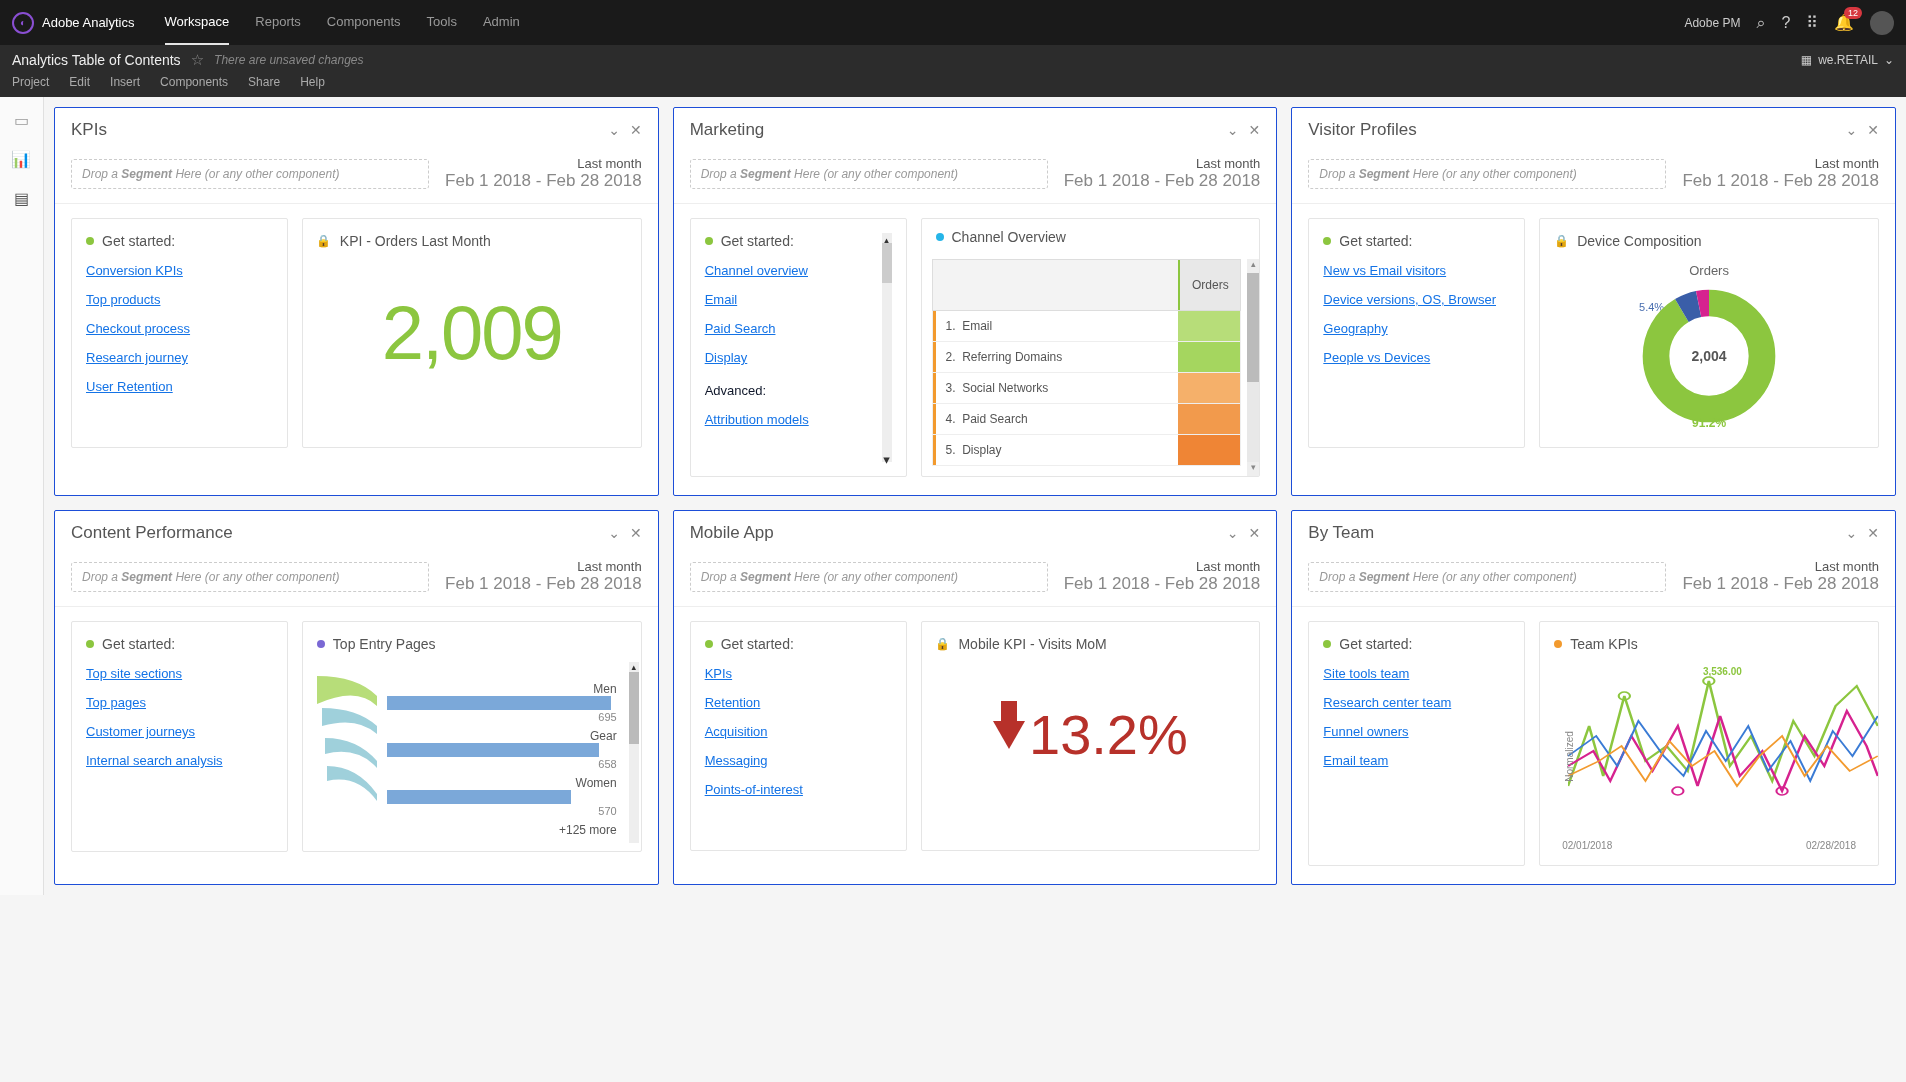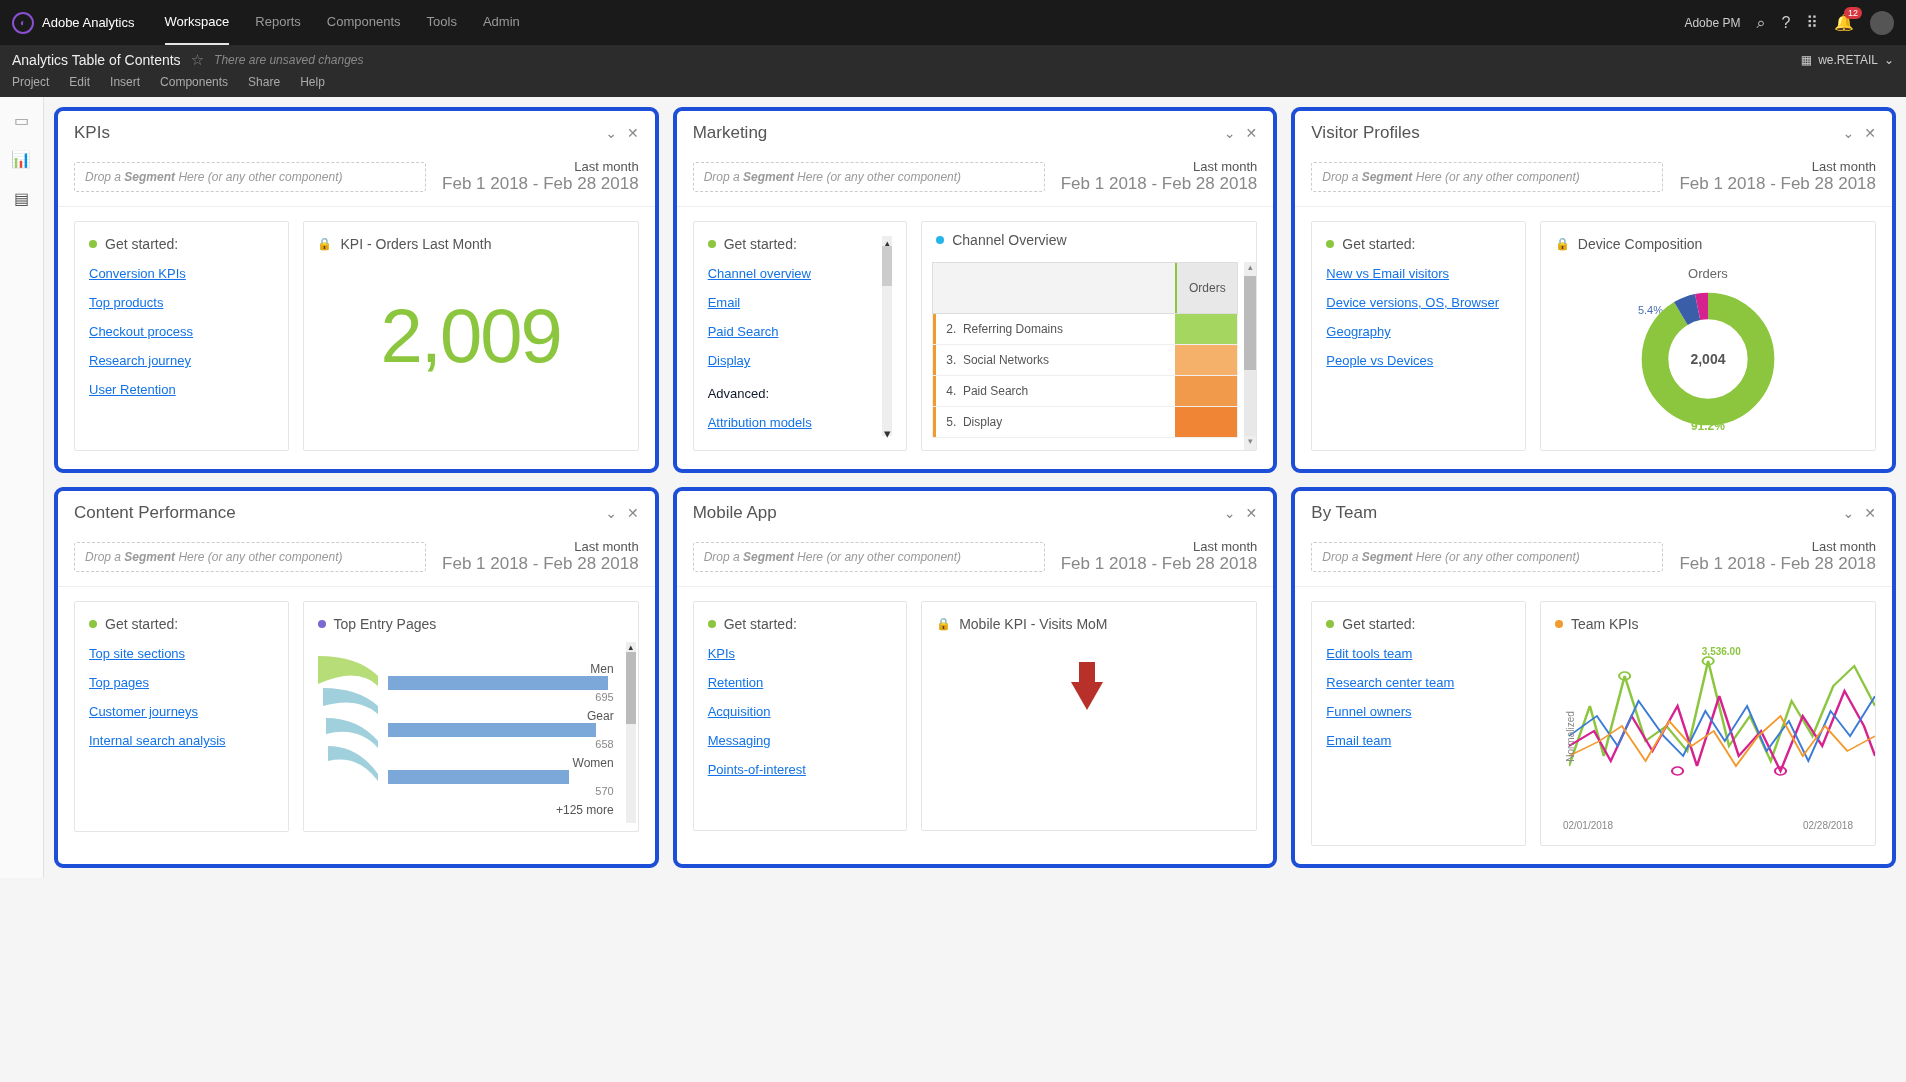--- a/index.html
+++ b/index.html
@@ -30,21 +30,21 @@
 
 
 .main { display: flex; }
 .left-rail { width: 44px; background: #fafafa; border-right: 1px solid #e0e0e0; display: flex; flex-direction: column; align-items: center; padding-top: 14px; gap: 20px; }
 .left-rail .rail-icon { color: #999; cursor: pointer; font-size:16px;}
 .left-rail .rail-icon.active { color: #555; }
 
 .content { flex: 1; padding: 10px; display: grid; grid-template-columns: repeat(3, 1fr); gap: 14px; }
 
 
-.panel { background: #fff; border: 4px solid #1d4ed8; border-radius: 9px; }
+.panel { background: #fff; border: 1px solid #1d4ed8; border-radius: 2px; }
 .panel-head { display: flex; align-items: center; padding: 12px 16px 10px; }
 .panel-title { font-size: 17px; color: #555; flex: 1; }
 .panel-ctrl { color: #888; cursor: pointer; margin-left: 10px; font-size: 14px; }
 
 .panel-sub { display: flex; padding: 6px 16px 12px; border-bottom: 1px solid #eee; align-items:center;}
 .dropzone { border: 1px dashed #ccc; border-radius: 3px; padding: 7px 10px; color: #999; font-style: italic; font-size: 12px; flex:1; margin-right:16px;}
 .dropzone b { font-weight: 600; }
 .date-info { text-align: right; font-size: 12px; color: #666; }
 .date-info .period { font-size: 13px; color:#555;}
 .date-info .range { color: #888; font-size:17px;}
@@ -240,20 +240,24 @@
         <div class="card wide" style="padding:10px 18px 10px 10px;">
           <div class="card-title" style="padding-left:4px;">
               <span class="dot blue"></span>
               <span>Channel Overview</span>
             </div>
           <div class="ch-table">
             <div class="ch-head">
               <div class="ch-head-empty"></div>
               <div class="ch-head-orders">Orders</div>
             </div>
+            <div class="ch-row">
+                <div class="ch-row-label"><span>1.</span>&nbsp;&nbsp;<span>Email</span></div>
+                <div class="ch-row-bar bar-1"></div>
+              </div>
             <div class="ch-row">
                 <div class="ch-row-label"><span>2.</span>&nbsp;&nbsp;<span>Referring Domains</span></div>
                 <div class="ch-row-bar bar-2"></div>
               </div>
             <div class="ch-row">
                 <div class="ch-row-label"><span>3.</span>&nbsp;&nbsp;<span>Social Networks</span></div>
                 <div class="ch-row-bar bar-3"></div>
               </div>
             <div class="ch-row">
                 <div class="ch-row-label"><span>4.</span>&nbsp;&nbsp;<span>Paid Search</span></div>
@@ -407,20 +411,21 @@
             <a>Points-of-interest</a>
           </div>
         </div>
         <div class="card wide">
           <div class="card-title">
               <span class="lock">🔒</span>
               <span>Mobile KPI - Visits MoM</span>
             </div>
           <div class="big-pct">
             <div class="arrow-down"></div>
+            <span>13.2%</span>
           </div>
         </div>
       </div>
     </div>
 
     <div class="panel">
       <div class="panel-head">
         <div class="panel-title">By Team</div>
         <span class="panel-ctrl">⌄</span>
         <span class="panel-ctrl">✕</span>
@@ -432,21 +437,21 @@
             <div class="range">Feb 1 2018 - Feb 28 2018</div>
           </div>
       </div>
       <div class="panel-body">
         <div class="card narrow">
           <div class="card-title">
               <span class="dot green"></span>
               <span>Get started:</span>
             </div>
           <div class="link-list">
-            <a>Edit tools team</a>
+            <a>Site tools team</a>
             <a>Research center team</a>
             <a>Funnel owners</a>
             <a>Email team</a>
           </div>
         </div>
         <div class="card wide">
           <div class="card-title">
               <span class="dot orange"></span>
               <span>Team KPIs</span>
             </div>

